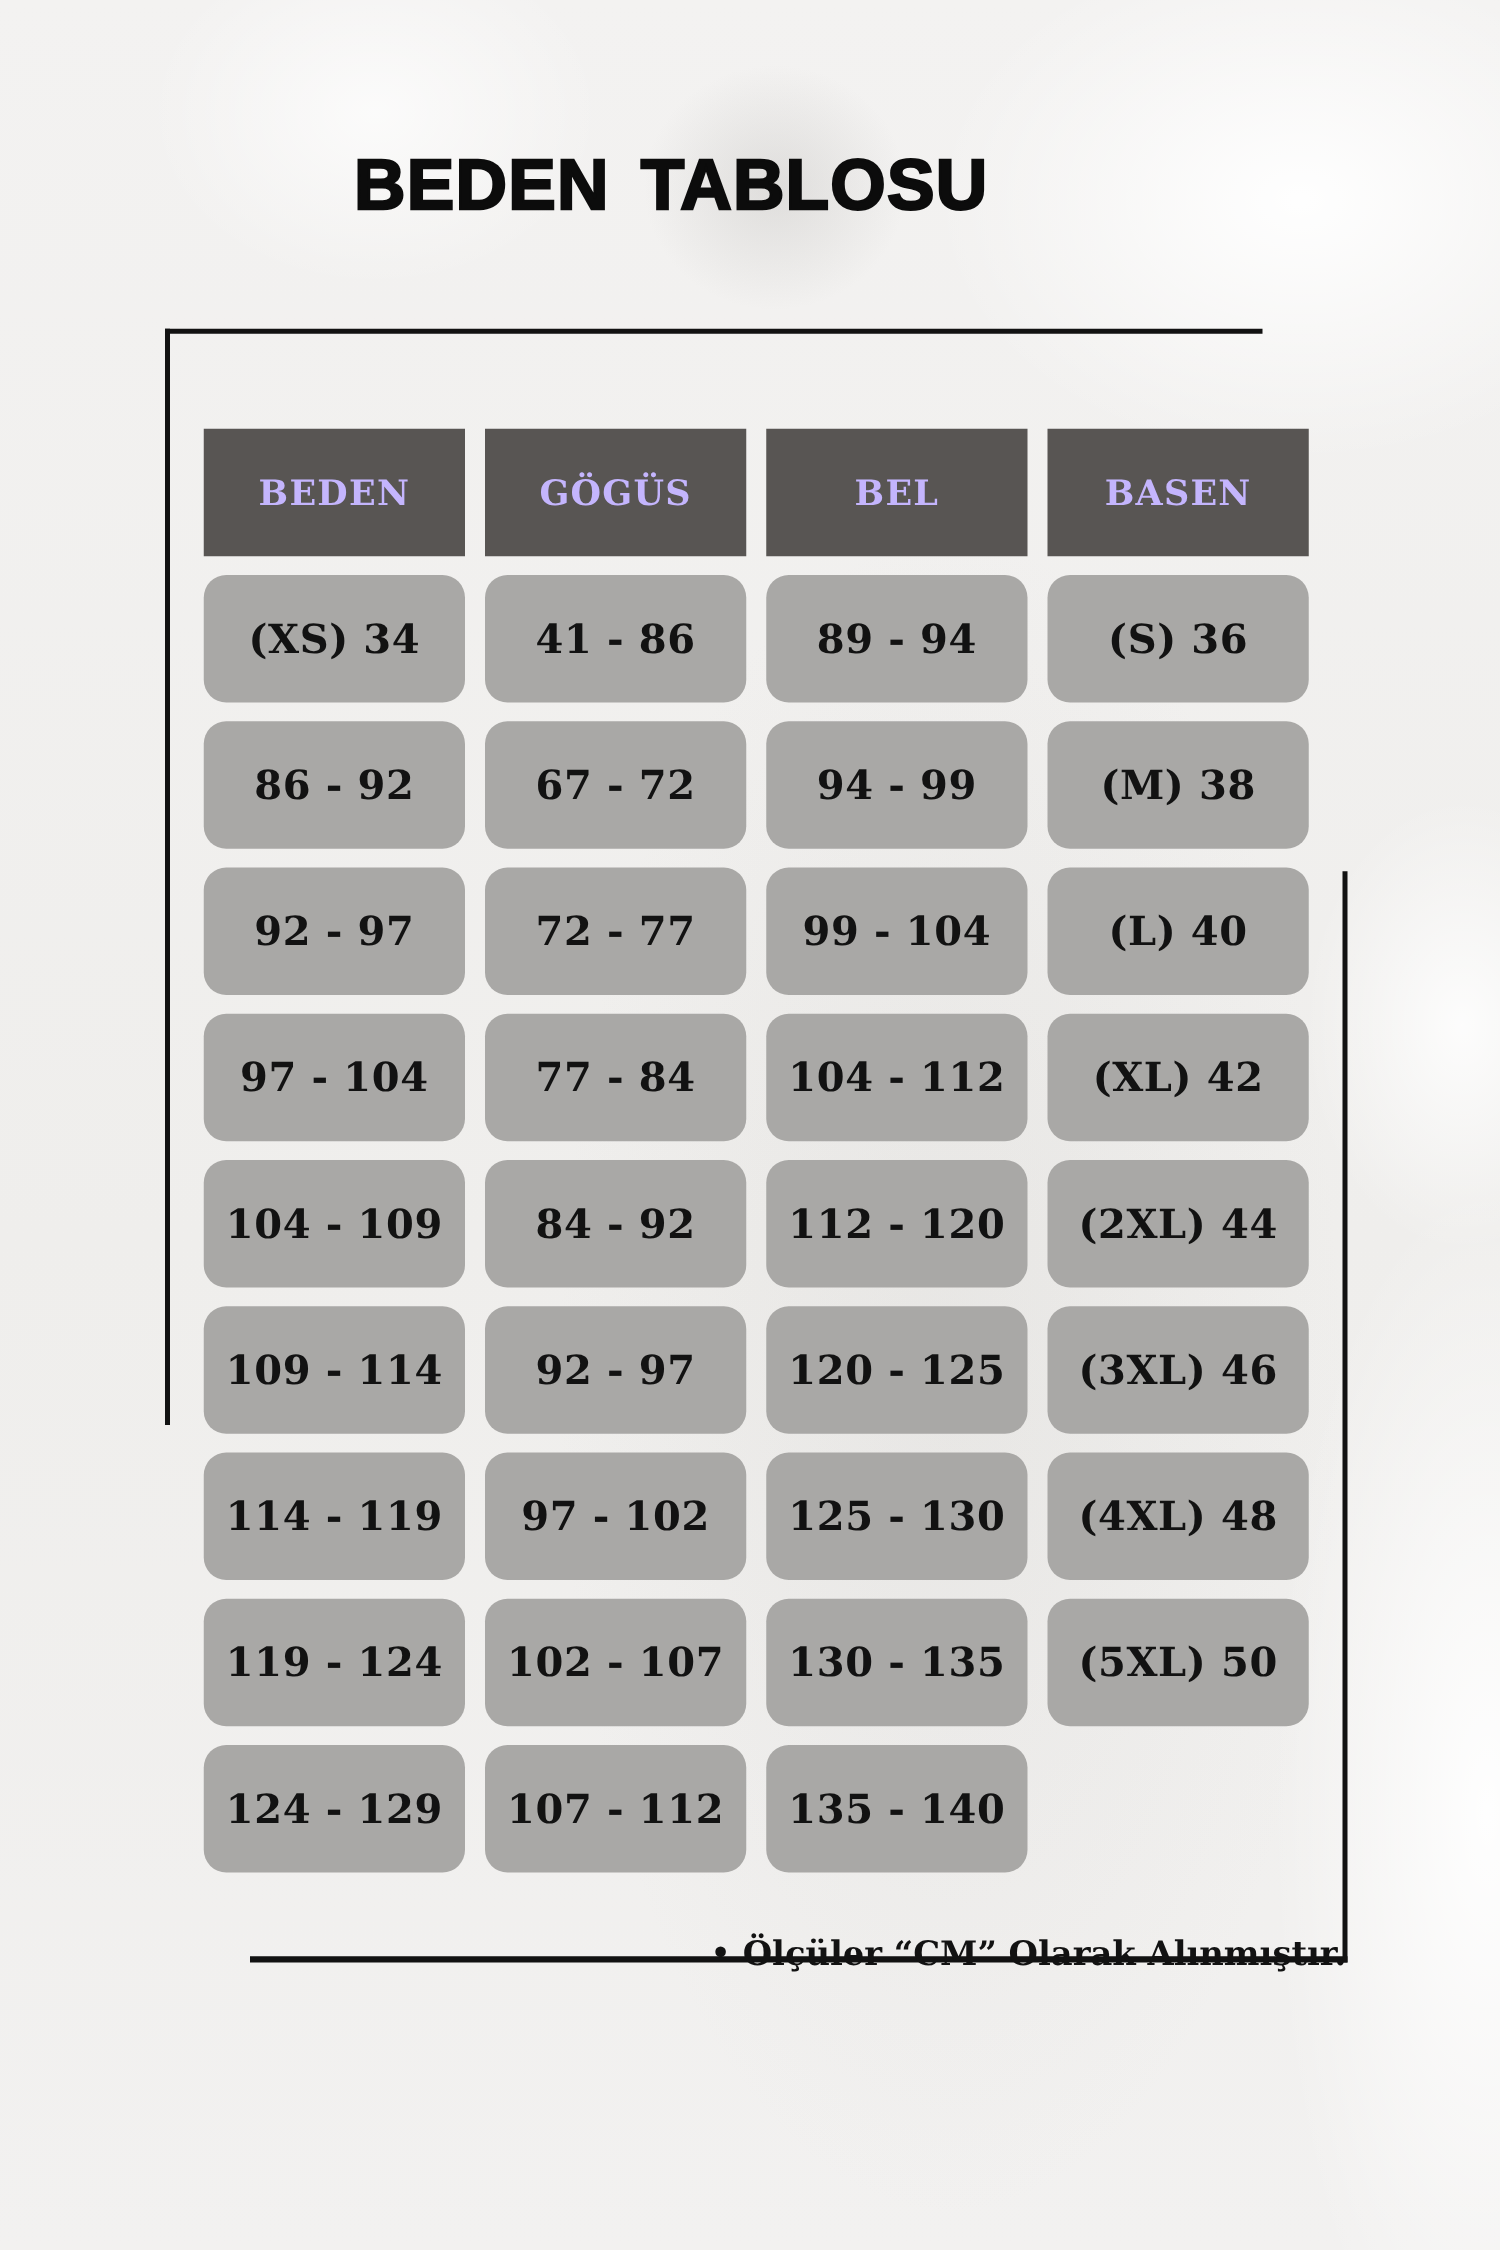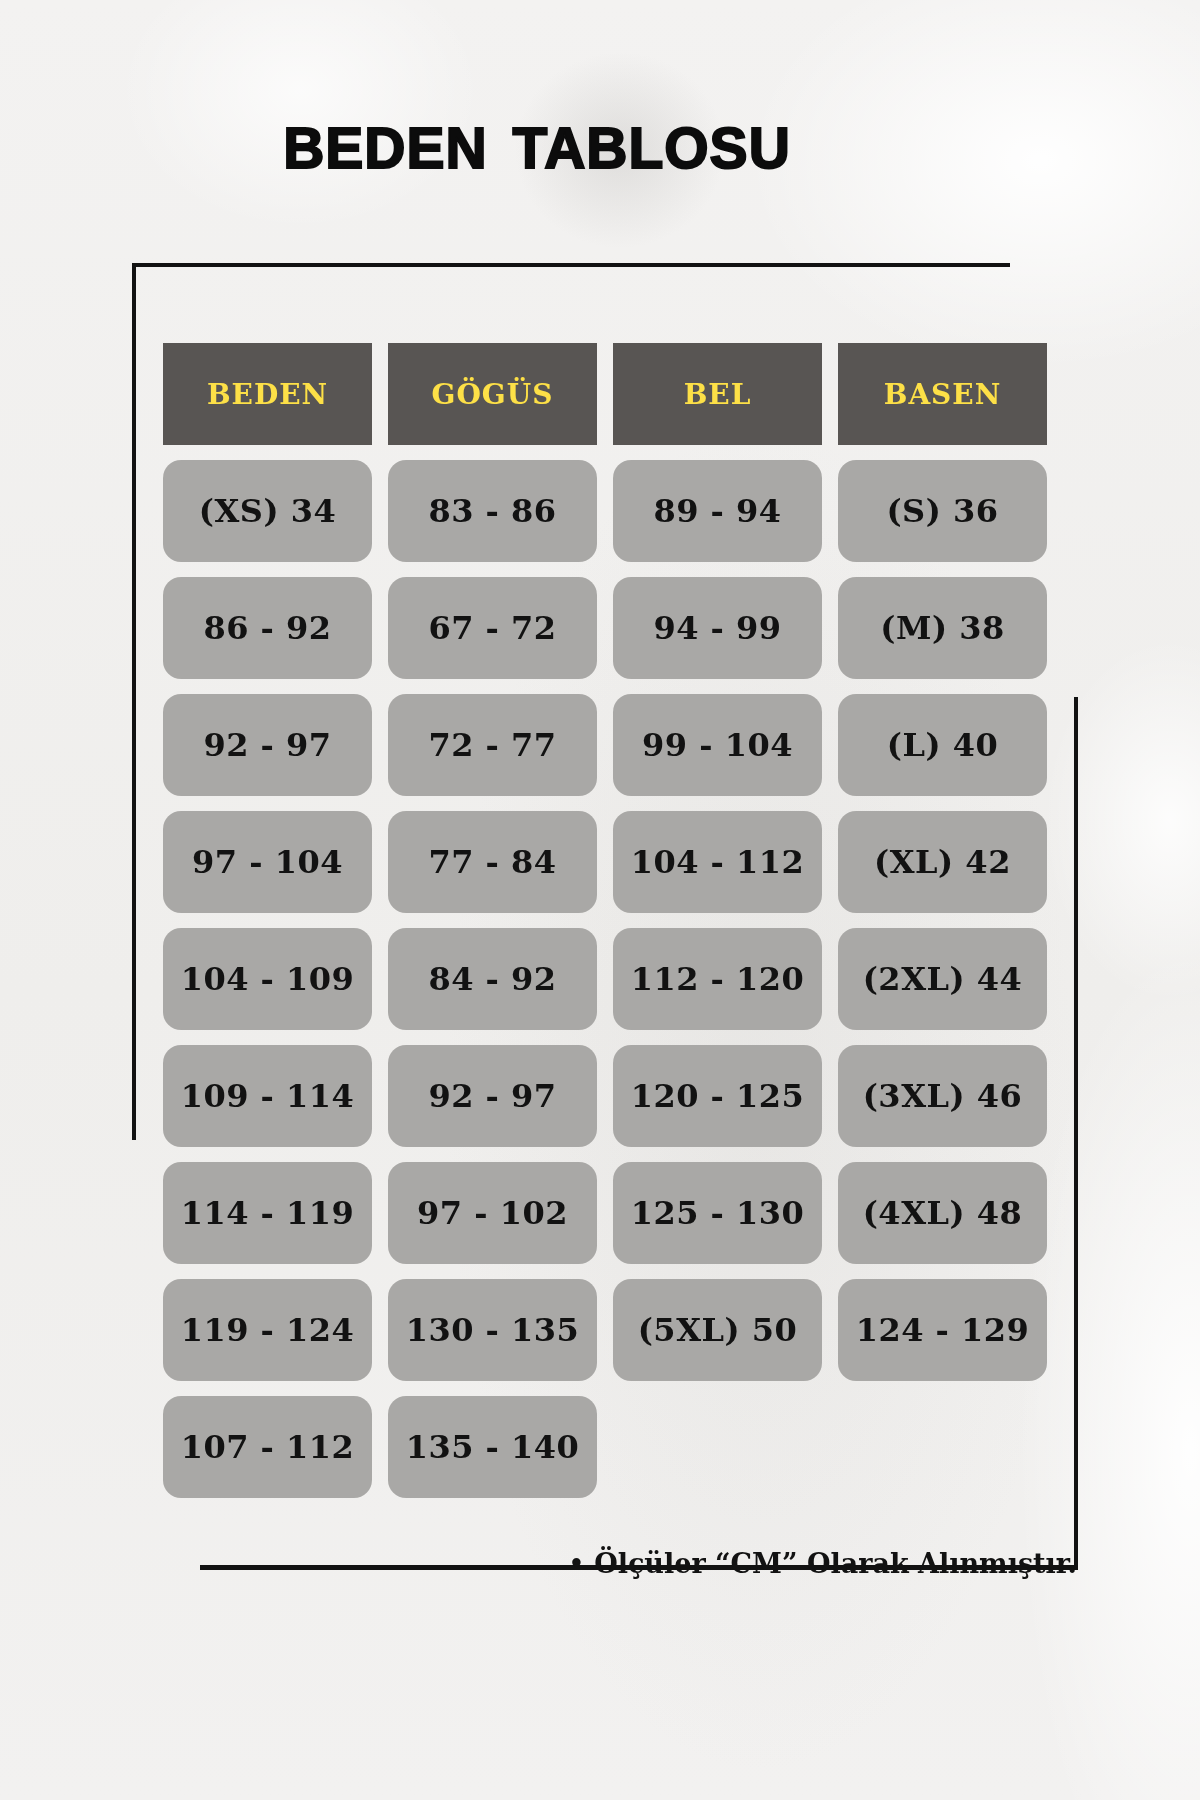--- a/index.html
+++ b/index.html
@@ -66,21 +66,21 @@
   .cell {
     display: flex;
     align-items: center;
     justify-content: center;
     font-family: "DejaVu Serif", "Liberation Serif", serif;
     font-weight: 700;
     text-align: center;
   }
   .cell.head {
     background: #585553;
-    color: #fde047;
+    color: #c4b5fd;
     font-size: 28px;
     letter-spacing: 1px;
   }
   .cell.data {
     background: #a9a8a6;
     color: #121212;
     font-size: 32px;
     letter-spacing: 0.5px;
     border-radius: 18px;
   }
@@ -111,21 +111,21 @@
 
   <div class="corner top-left"></div>
   <div class="corner bottom-right"></div>
 
   <div class="size-table" id="size-table">
       <div class="cell head">BEDEN</div>
       <div class="cell head">GÖGÜS</div>
       <div class="cell head">BEL</div>
       <div class="cell head">BASEN</div>
       <div class="cell data">(XS) 34</div>
-      <div class="cell data">83 - 86</div>
+      <div class="cell data">41 - 86</div>
       <div class="cell data">89 - 94</div>
       <div class="cell data">(S) 36</div>
       <div class="cell data">86 - 92</div>
       <div class="cell data">67 - 72</div>
       <div class="cell data">94 - 99</div>
       <div class="cell data">(M) 38</div>
       <div class="cell data">92 - 97</div>
       <div class="cell data">72 - 77</div>
       <div class="cell data">99 - 104</div>
       <div class="cell data">(L) 40</div>
@@ -139,20 +139,21 @@
       <div class="cell data">(2XL) 44</div>
       <div class="cell data">109 - 114</div>
       <div class="cell data">92 - 97</div>
       <div class="cell data">120 - 125</div>
       <div class="cell data">(3XL) 46</div>
       <div class="cell data">114 - 119</div>
       <div class="cell data">97 - 102</div>
       <div class="cell data">125 - 130</div>
       <div class="cell data">(4XL) 48</div>
       <div class="cell data">119 - 124</div>
+      <div class="cell data">102 - 107</div>
       <div class="cell data">130 - 135</div>
       <div class="cell data">(5XL) 50</div>
       <div class="cell data">124 - 129</div>
       <div class="cell data">107 - 112</div>
       <div class="cell data">135 - 140</div>
     </div>
 
   <div class="footnote">
     <span class="bullet">•</span><span>Ölçüler “CM” Olarak Alınmıştır.</span>
   </div>

